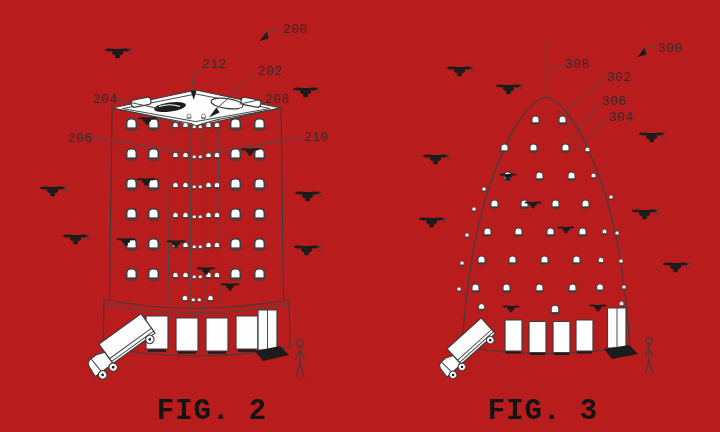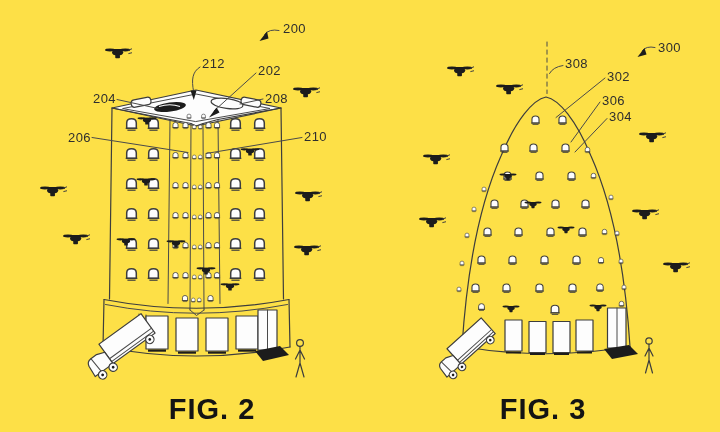--- a/index.html
+++ b/index.html
@@ -1,18 +1,18 @@
 <!DOCTYPE html>
 <html><head>
 <meta charset="utf-8">
 <style>
   html,body{margin:0;padding:0;background:#888;}
   #sheet{
-    position:relative;width:720px;height:432px;background:#fde047;
-    font-family:Liberation Sans, sans-serif;overflow:hidden;
+    position:relative;width:720px;height:432px;background:#b91c1c;
+    font-family:Liberation Mono, monospace;overflow:hidden;
   }
   svg{display:block}
   text{fill:#2e2e2e;}
   .ref-num{font-size:13px;letter-spacing:.4px;}
   .caption{font-size:29px;font-weight:bold;fill:#141414;letter-spacing:1px;}
   .ink{stroke:#3d3d3d;fill:none;stroke-width:1.2;stroke-linecap:round;stroke-linejoin:round;}
   .ink-thin{stroke:#4a4a4a;fill:none;stroke-width:1;stroke-linecap:round;}
   .fill-dark{fill:#1c1c1c;stroke:none;}
   .white{fill:#fdfdfd;}
 </style>

